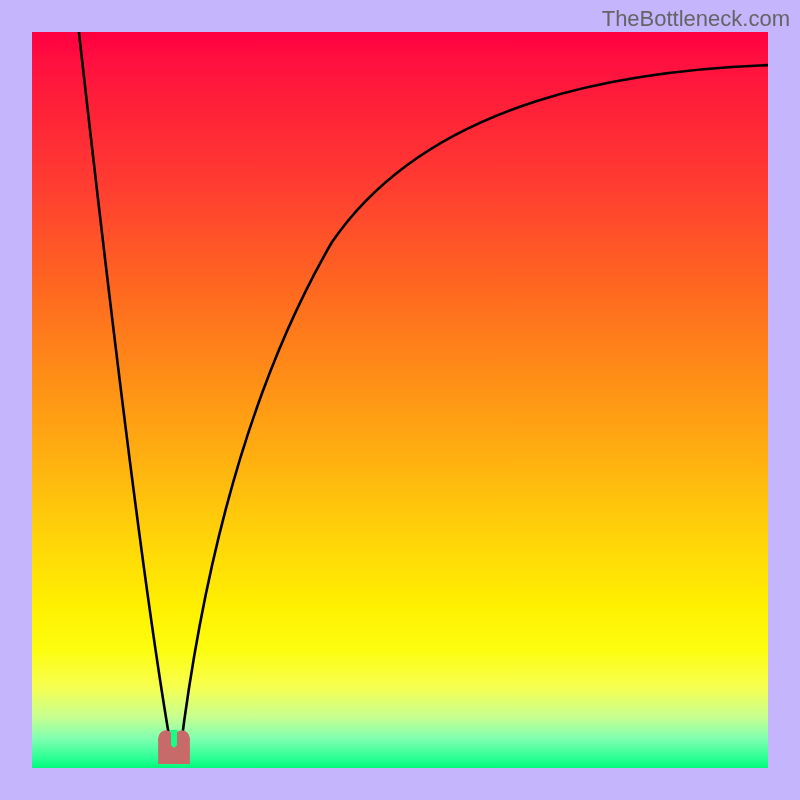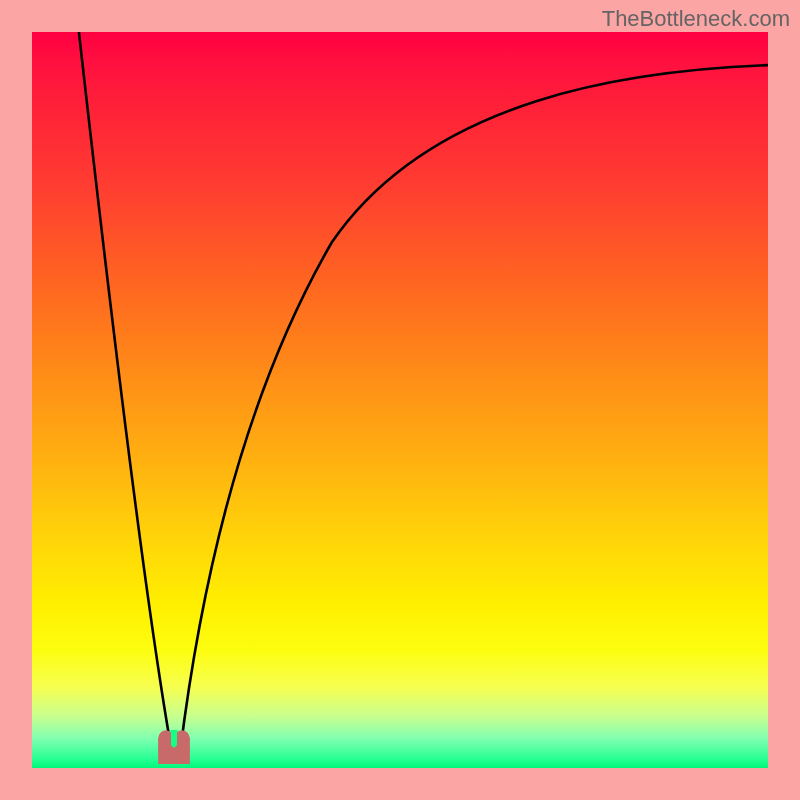--- a/index.html
+++ b/index.html
@@ -9,21 +9,21 @@
     height: 800px;
     overflow: hidden;
     background: #000000;
     font-family: Arial, Helvetica, sans-serif;
   }
   .frame {
     position: absolute;
     top: 0; left: 0;
     width: 800px;
     height: 800px;
-    background: #fca5a5;
+    background: #c4b5fd;
   }
   .plot-area {
     position: absolute;
     top: 32px;
     left: 32px;
     width: 736px;
     height: 736px;
     overflow: hidden;
   }
   .gradient-bg {

